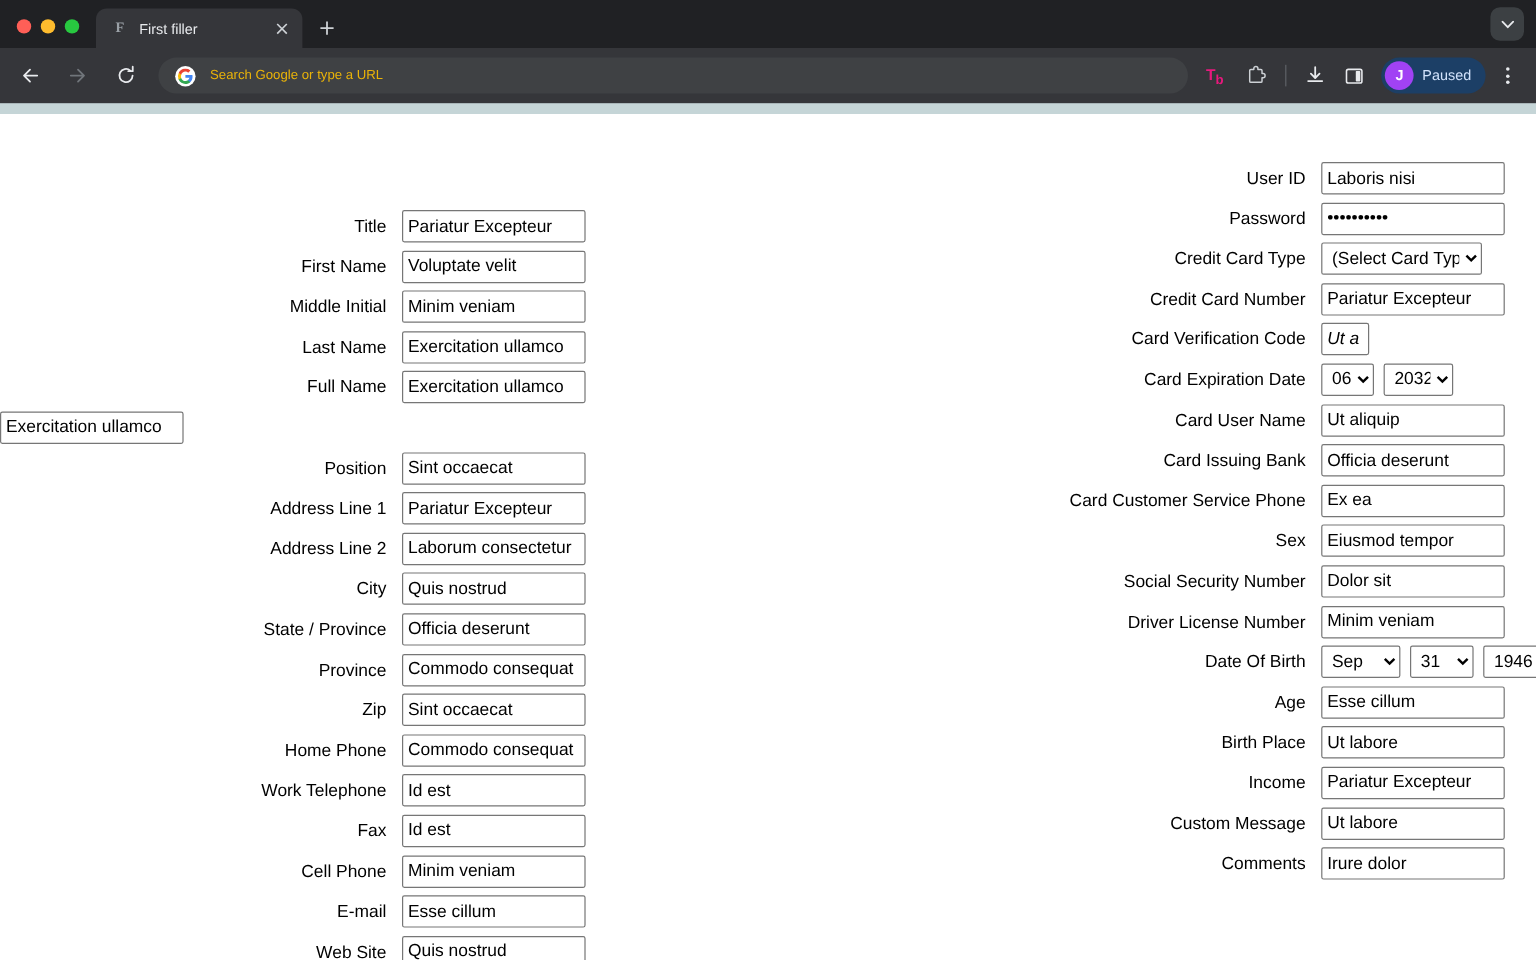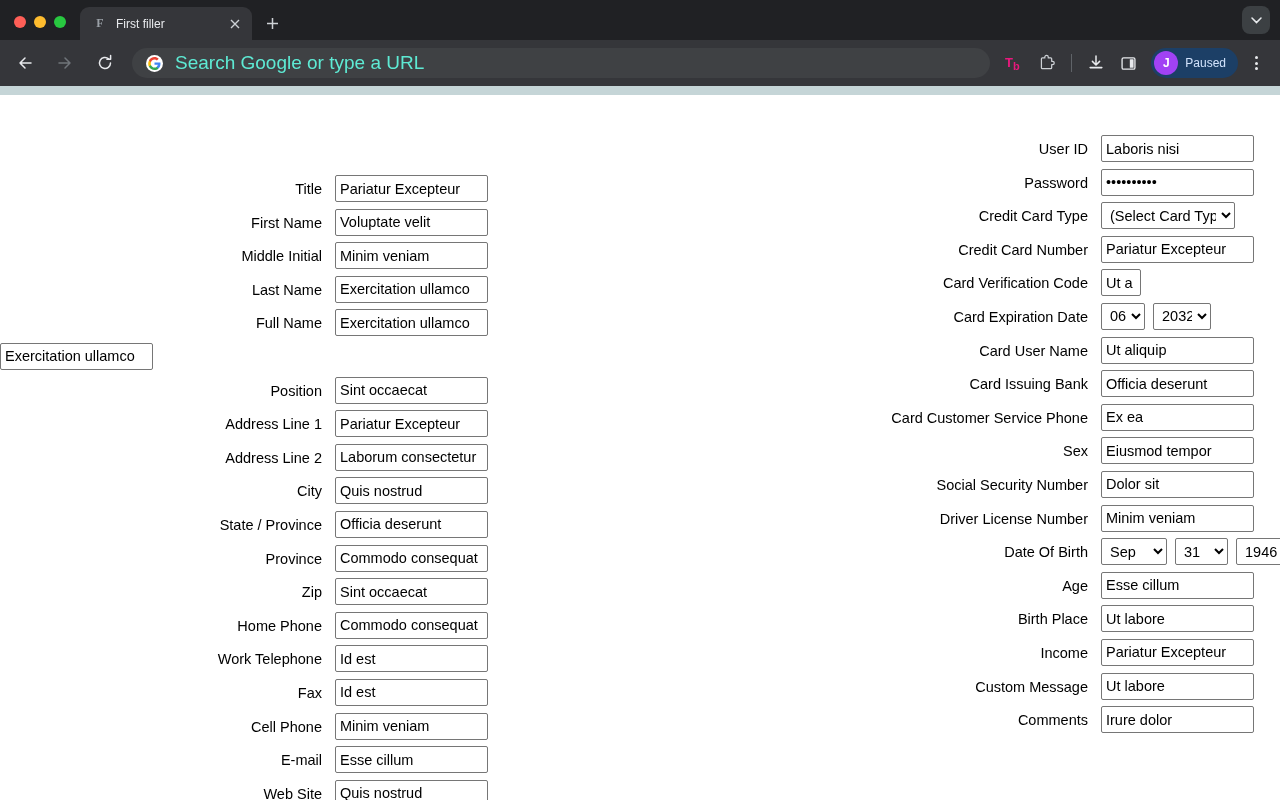--- a/index.html
+++ b/index.html
@@ -103,21 +103,21 @@
     margin: 0 8px 0 6px;
     min-width: 0;
   }
   #omnibox-google-icon {
     width: 17px; height: 17px; border-radius: 50%;
     background: #ffffff;
     display: flex; align-items: center; justify-content: center;
     flex: none;
   }
   #omnibox-placeholder {
-    font-size: 19px; color: #5eead4;
+    font-size: 11px; color: #eab308;
     white-space: nowrap; overflow: hidden;
   }
   .tb-icon {
     width: 30px; height: 30px;
     display: flex; align-items: center; justify-content: center;
     flex: none;
   }
   #tb-divider {
     width: 1px; height: 18px; background: #5f6368;
     margin: 0 7px; flex: none;
@@ -201,21 +201,21 @@
     border-radius: 2px;
     background: #ffffff;
     font-family: "Liberation Sans", sans-serif;
     font-size: 14.5px;
     color: #000;
     padding: 0 4px;
     outline: none;
   }
   .txt.w-left  { width: 153px; }
   .txt.w-right { width: 153px; }
-  .txt.w-cvc   { width: 40px; }
+  .txt.w-cvc   { width: 40px; font-style: italic; }
 
   select.sel {
     height: 27px;
     border: 1px solid #767676;
     border-radius: 2px;
     background: #ffffff;
     font-family: "Liberation Sans", sans-serif;
     font-size: 14.5px;
     color: #000;
     padding: 0 2px 0 4px;

